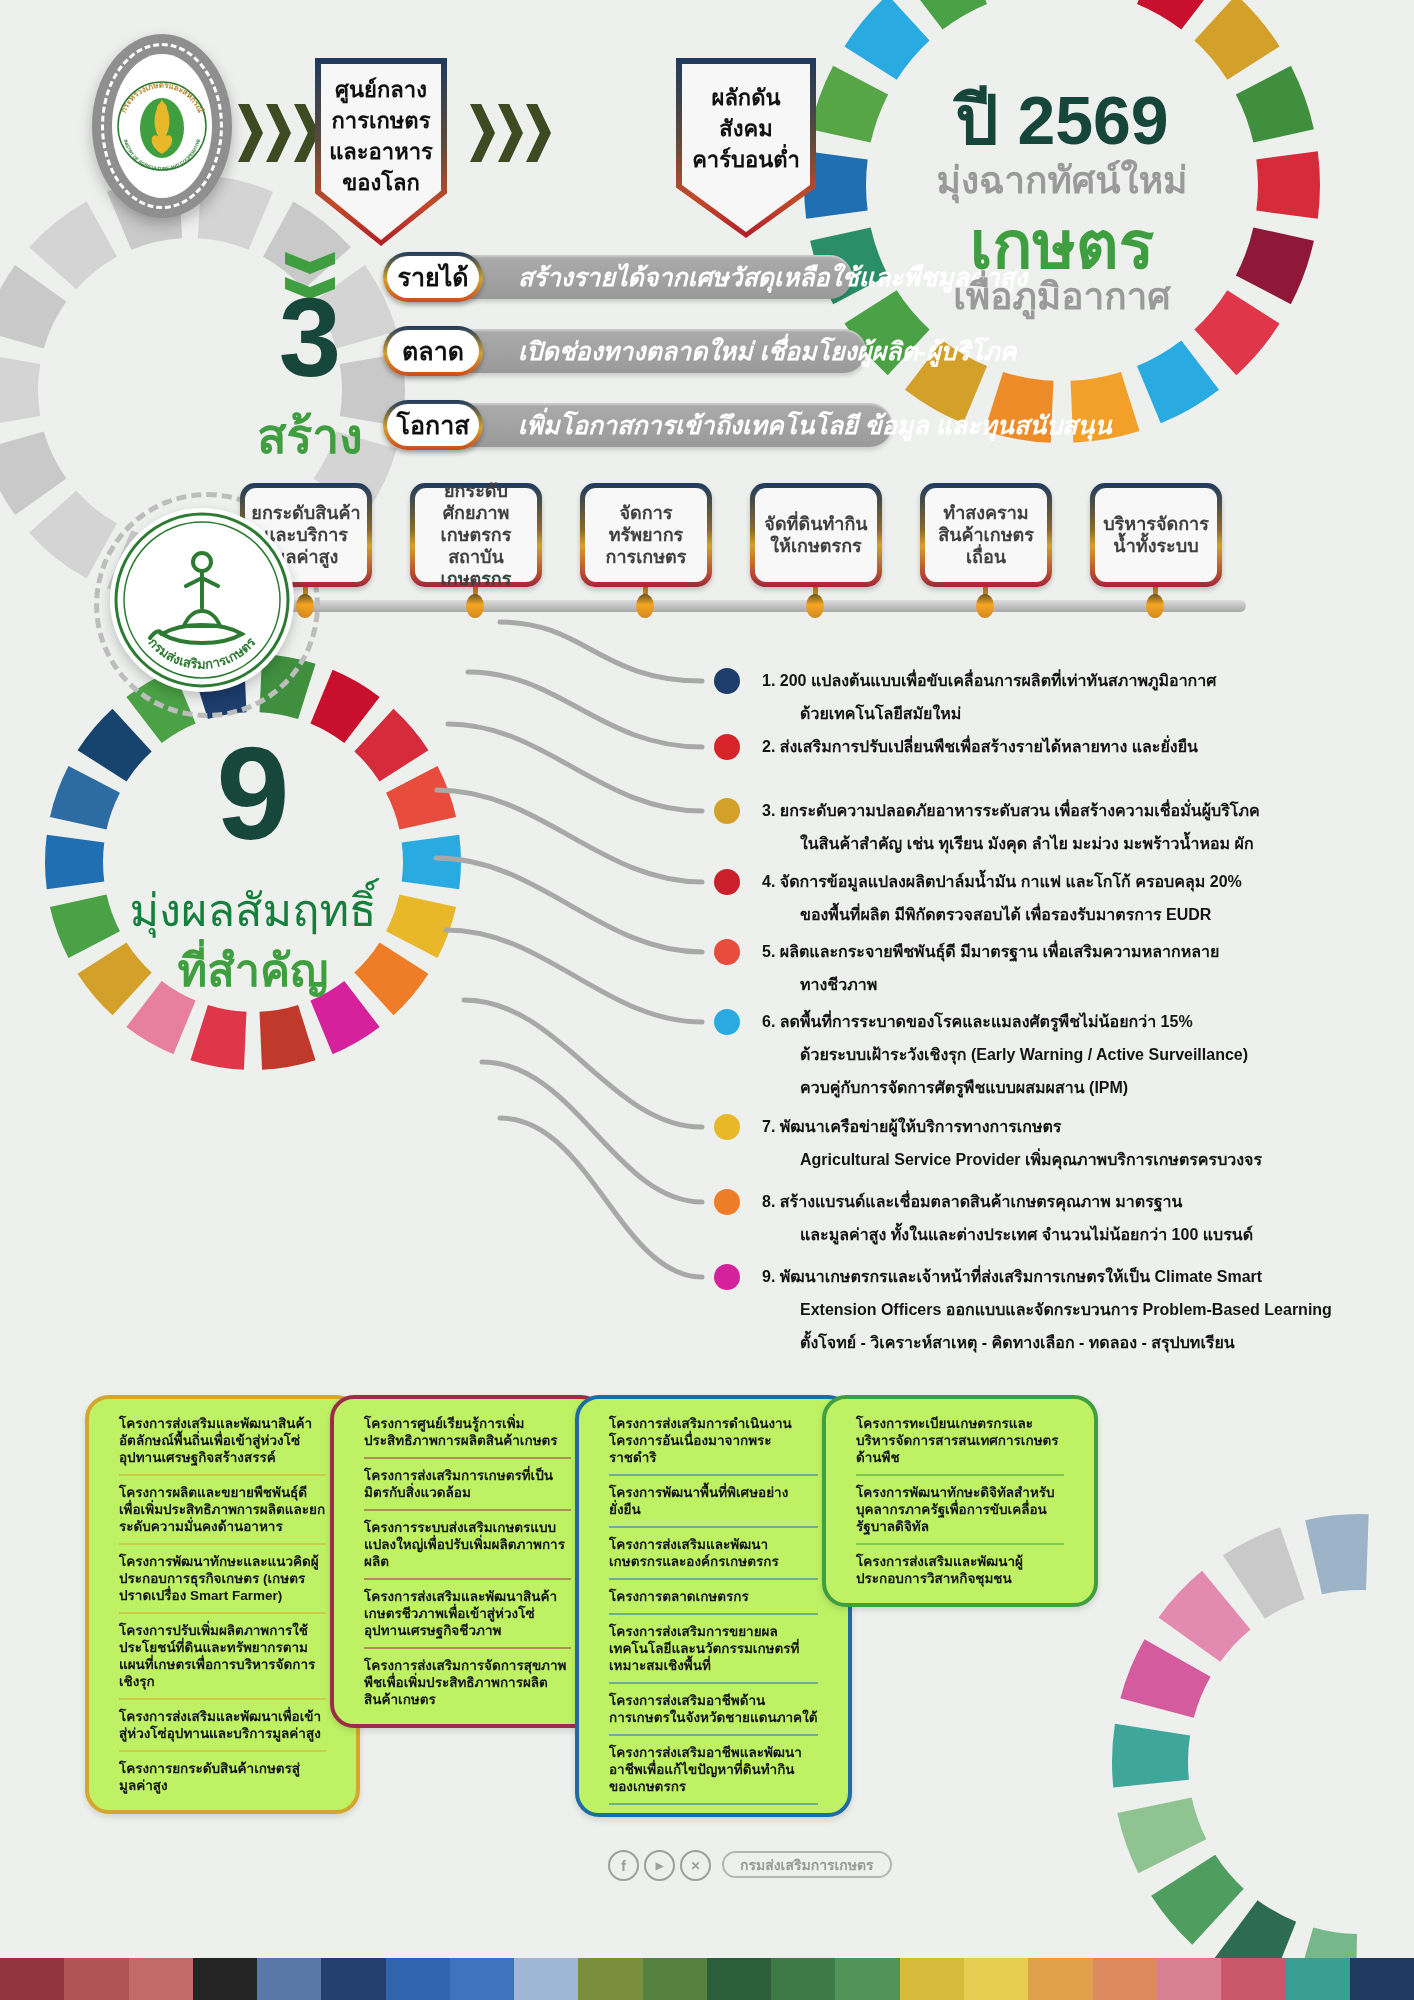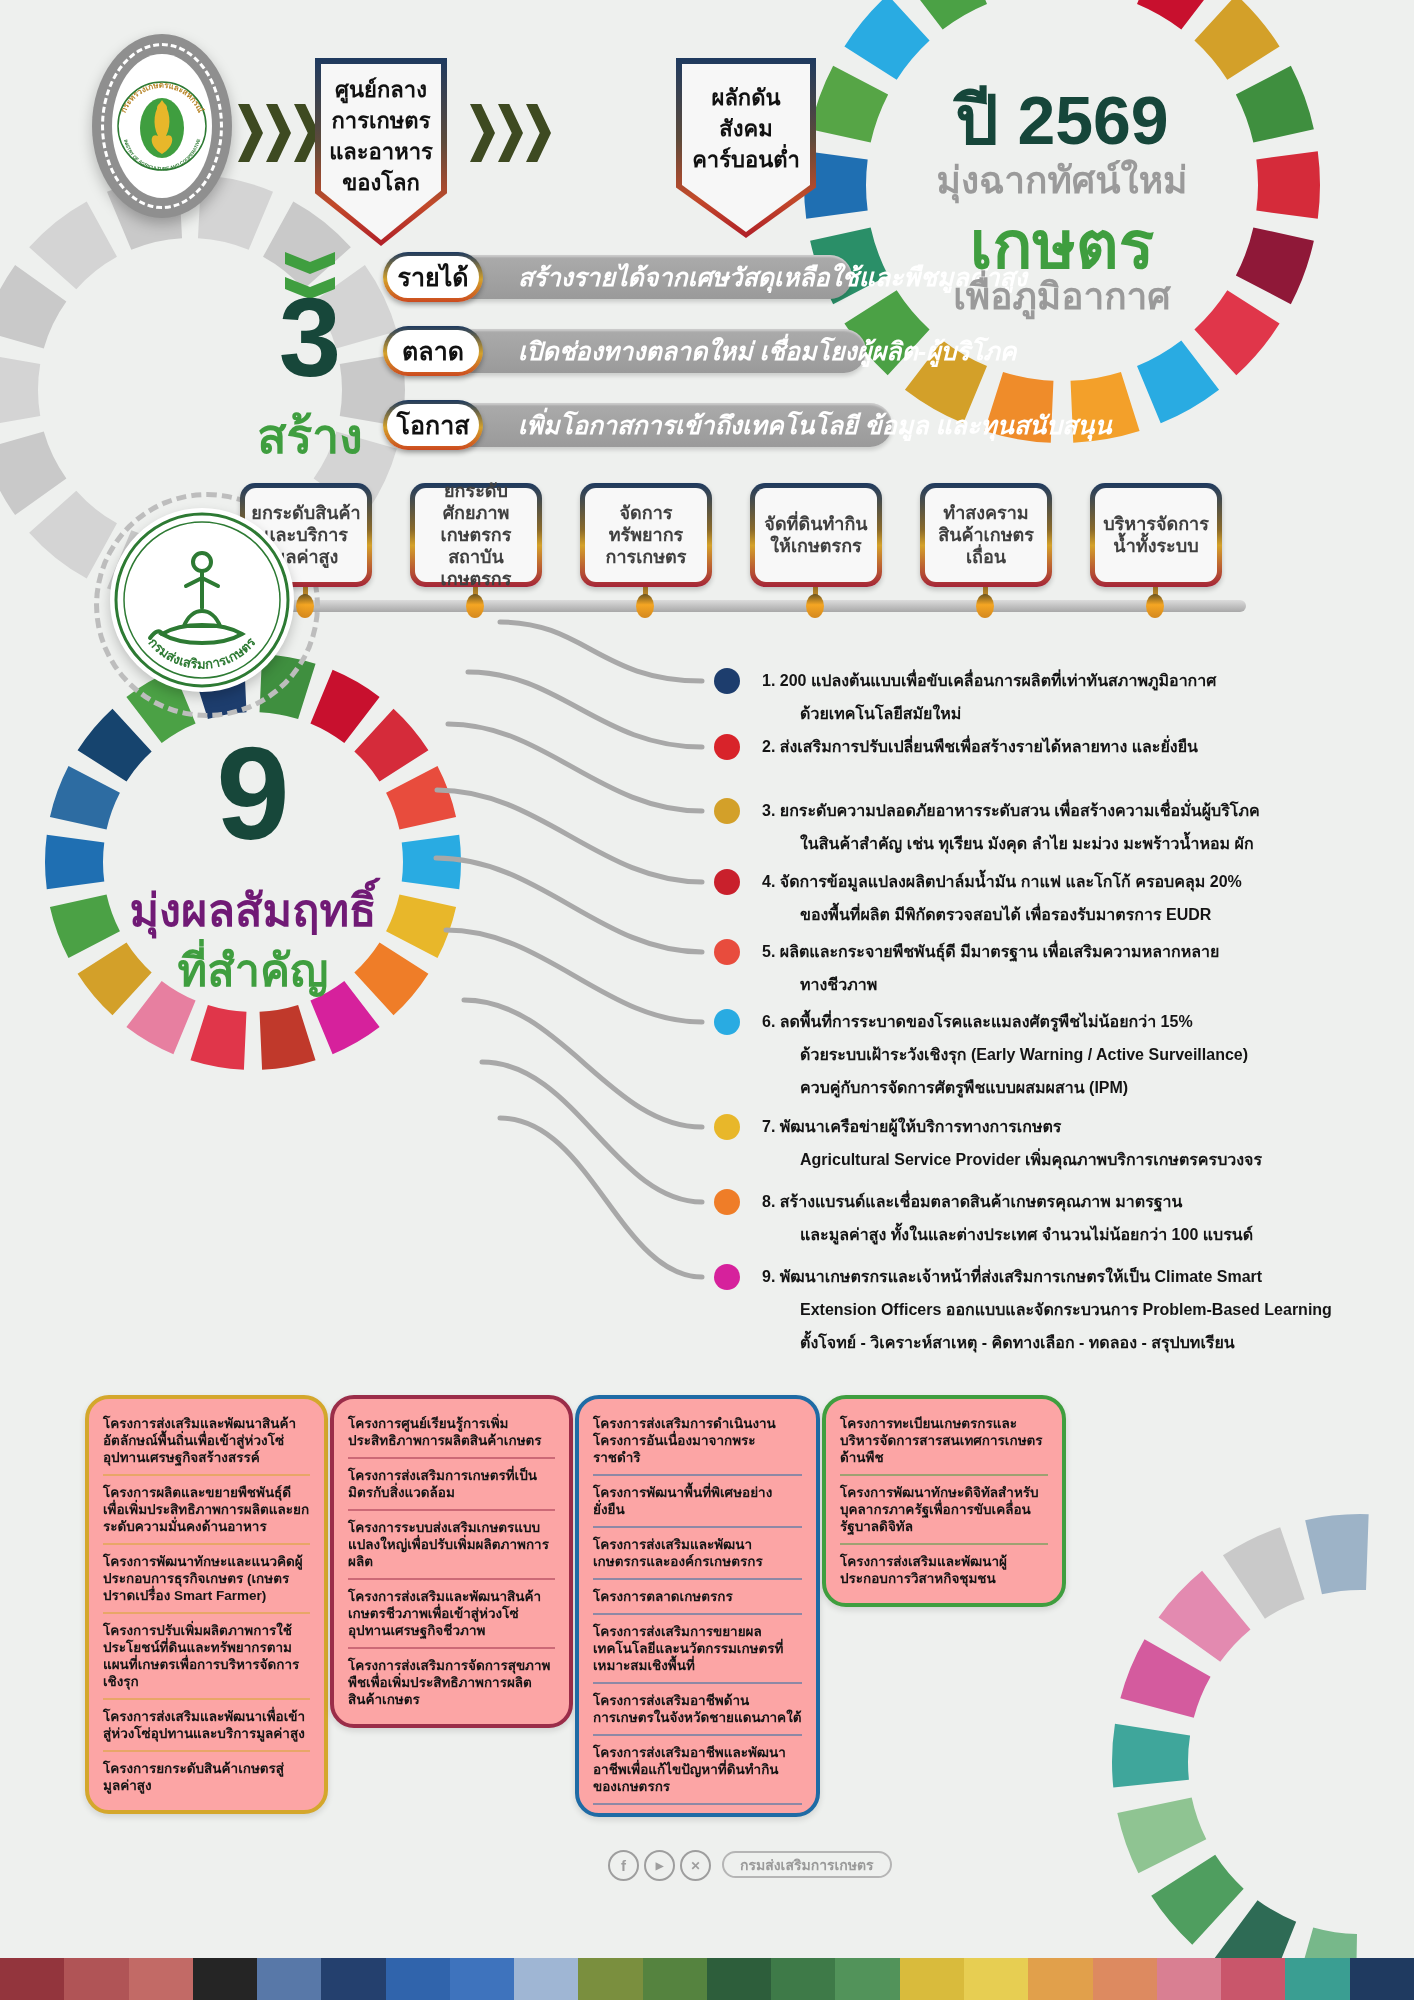--- a/index.html
+++ b/index.html
@@ -78,32 +78,32 @@
   .tline{left:240px;top:600px;width:1006px;height:12px;border-radius:6px;z-index:1;
         background:linear-gradient(180deg,#dcdcdc,#a8a8a8);}
 
   
   .dseal-dash{left:94px;top:492px;width:216px;height:216px;border:5px dashed #bdbdbd;
               border-radius:50%;z-index:1;}
   .dseal{left:110px;top:508px;width:184px;height:184px;background:#fff;border-radius:50%;
          z-index:2;box-shadow:0 5px 12px rgba(0,0,0,.2);overflow:hidden;}
   .num9{left:153px;top:728px;width:200px;text-align:center;font-size:132px;font-weight:800;
         color:#17473a;z-index:2;line-height:1;}
-  .n-lab1{left:103px;top:874px;width:300px;text-align:center;font-size:45px;font-weight:700;
-        color:#701a75;z-index:2;}
+  .n-lab1{left:103px;top:874px;width:300px;text-align:center;font-size:45px;font-weight:400;
+        color:#15803d;z-index:2;}
   .n-lab2{left:103px;top:934px;width:300px;text-align:center;font-size:45px;font-weight:800;
         color:#3f9e3f;z-index:2;}
   .n-item{position:absolute;left:714px;width:700px;z-index:2;}
   .n-dot{position:absolute;left:0;top:4px;width:26px;height:26px;border-radius:50%;}
   .n-text{margin-left:48px;font-weight:bold;font-size:16px;line-height:33px;color:#141414;
           padding-left:38px;text-indent:-38px;white-space:pre-line;}
 
   
-  .pcol{background:#fca5a5;border:4px solid currentColor;border-radius:24px;z-index:2;
-        padding:8px 0;box-shadow:0 3px 6px rgba(0,0,0,.12);}
+  .pcol{background:#bef264;border:4px solid currentColor;border-radius:24px;z-index:2;
+        padding:8px 16px;box-shadow:0 3px 6px rgba(0,0,0,.12);}
   .proj-item{color:#141414;font-weight:bold;font-size:13.5px;line-height:17px;padding:8px 14px;}
   .sep{height:2px;background:currentColor;opacity:.5;margin:0 14px;}
 
   
   .soc{width:27px;height:27px;border:2px solid #9e9e9e;border-radius:50%;z-index:2;
        display:flex;align-items:center;justify-content:center;color:#9e9e9e;
        font-weight:bold;font-size:15px;background:transparent;}
   .brand-pill{height:23px;border:2px solid #b5b5b5;border-radius:15px;z-index:2;
        display:flex;align-items:center;padding:0 16px;color:#9a9a9a;font-size:14px;font-weight:bold;}
 

